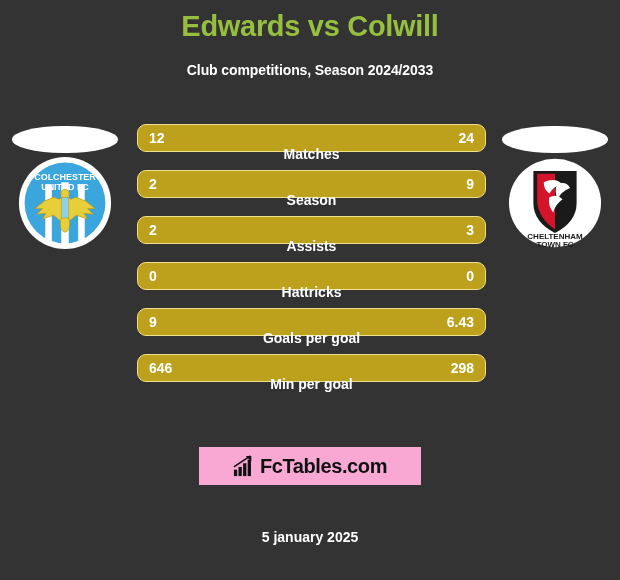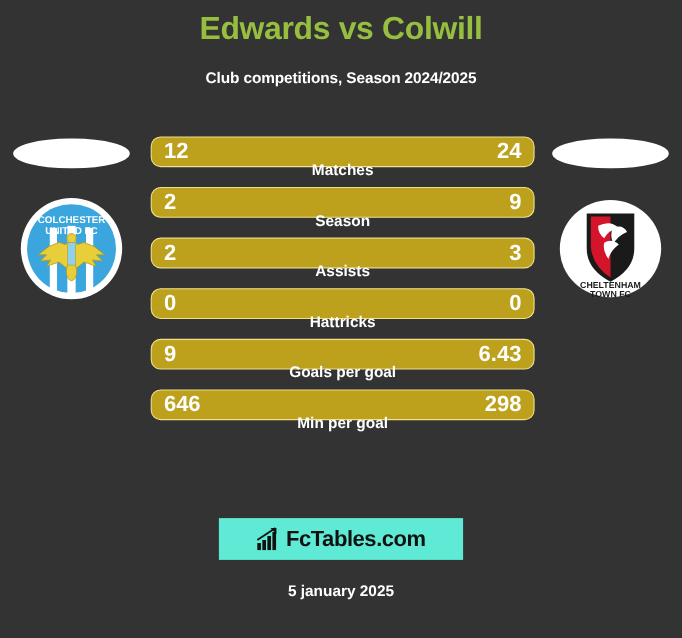--- a/index.html
+++ b/index.html
@@ -62,21 +62,21 @@
     top: 6px;
     left: 12px;
     width: 106px;
     height: 27px;
     background: #ffffff;
     border-radius: 53px / 14px;
   }
 
   .crest {
     position: absolute;
-    top: 59px;
+    top: 36px;
     left: 18px;
     width: 94px;
     height: 94px;
   }
   .crest svg { display: block; width: 94px; height: 94px; }
 
   
   .stats {
     position: absolute;
     left: 137px;
@@ -90,21 +90,21 @@
     background: #bda01b;
     border: 1px solid #f0e08a;
     border-radius: 9px;
     box-sizing: border-box;
   }
   .stat-row .val {
     position: absolute;
     top: 0;
     height: 28px;
     line-height: 27px;
-    font-size: 20px;
+    font-size: 14px;
     font-weight: bold;
     color: #ffffff;
     white-space: nowrap;
   }
   .stat-row .val.home { left: 11px; text-align: left; }
   .stat-row .val.away { right: 11px; text-align: left; }
   .stat-row .label {
     position: absolute;
     top: 16px;
     left: 0;
@@ -118,26 +118,25 @@
     white-space: nowrap;
   }
 
   
   .brand {
     position: absolute;
     left: 199px;
     top: 447px;
     width: 222px;
     height: 38px;
-    background: #5eead4;
+    background: #f9a8d4;
     display: flex;
     align-items: center;
     justify-content: center;
     gap: 5px;
-    margin-top: 24px;
   }
   .brand .chart-icon { display: block; width: 22px; height: 22px; }
   .brand .brand-text {
     font-size: 20px;
     font-weight: bold;
     color: #111111;
     letter-spacing: -0.4px;
     white-space: nowrap;
   }
 
@@ -153,21 +152,21 @@
     white-space: nowrap;
     margin-top: 29px;
   }
 </style>
 </head>
 <body>
 
 <div class="page">
 
   <div class="title">Edwards vs Colwill</div>
-  <div class="subtitle">Club competitions, Season 2024/2025</div>
+  <div class="subtitle">Club competitions, Season 2024/2033</div>
 
   <div class="team-side left">
     <div class="name-plate"></div>
     <div class="crest">
       <svg viewBox="0 0 100 100" xmlns="http://www.w3.org/2000/svg">
         <circle cx="50" cy="50" r="49" fill="#ffffff"></circle>
         <circle cx="50" cy="50" r="43" fill="#3aa6dd"></circle>
         <rect x="29" y="30" width="7" height="63" fill="#ffffff"></rect>
         <rect x="46" y="28" width="8" height="66" fill="#ffffff"></rect>
         <rect x="64" y="30" width="7" height="63" fill="#ffffff"></rect>

